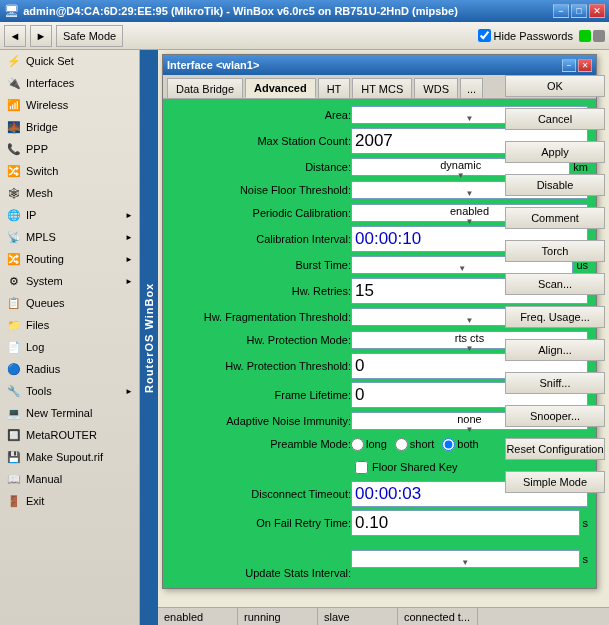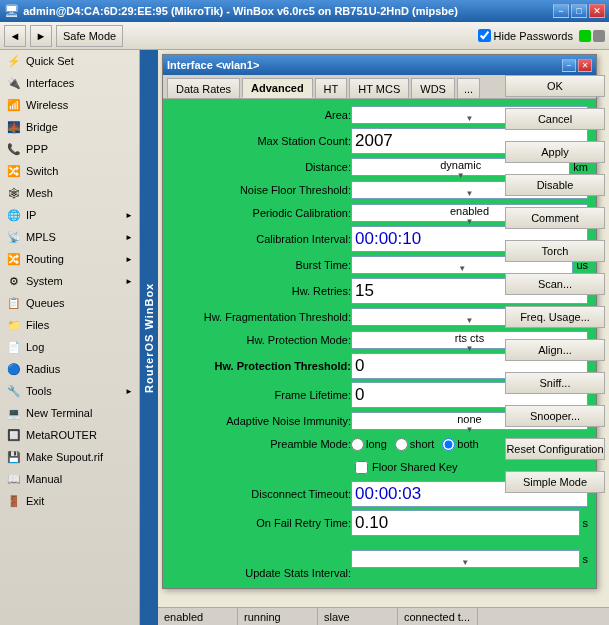--- a/index.html
+++ b/index.html
@@ -364,21 +364,21 @@
       <div class="dialog-titlebar">
         <span class="dialog-titlebar-title">Interface &lt;wlan1&gt;</span>
         <div class="dialog-titlebar-controls">
           <div class="dialog-btn">−</div>
           <div class="dialog-btn close">✕</div>
         </div>
       </div>
 
       <div class="tab-bar">
         <div class="tab">
-          <span>Data Rates</span>
+          <span>Data Bridge</span>
         </div>
         <div class="tab active">
           <span>Advanced</span>
         </div>
         <div class="tab">
           <span>HT</span>
         </div>
         <div class="tab">
           <span>HT MCS</span>
         </div>
@@ -483,21 +483,21 @@
           <div class="form-label" style="width:180px;">Hw. Protection Mode:</div>
           <div class="form-field">
             <div class="input-dropdown">
               <span>rts cts</span>
               <span class="dropdown-arrow">▼</span>
             </div>
           </div>
         </div>
 
         <div class="form-row">
-          <div class="form-label" style="width:180px;font-weight:bold;">Hw. Protection Threshold:</div>
+          <div class="form-label" style="width:180px;">Hw. Protection Threshold:</div>
           <div class="form-field">
             <input class="input-text" type="text" value="0" style="">
           </div>
         </div>
 
         <div class="form-row">
           <div class="form-label" style="width:180px;">Frame Lifetime:</div>
           <div class="form-field">
             <input class="input-text" type="text" value="0" style="">
           </div>

